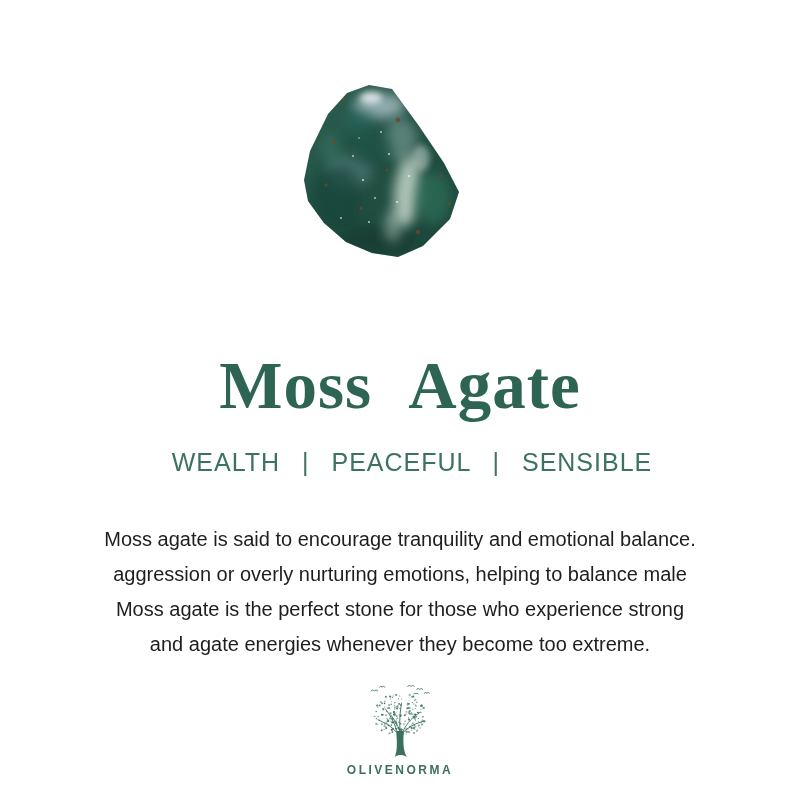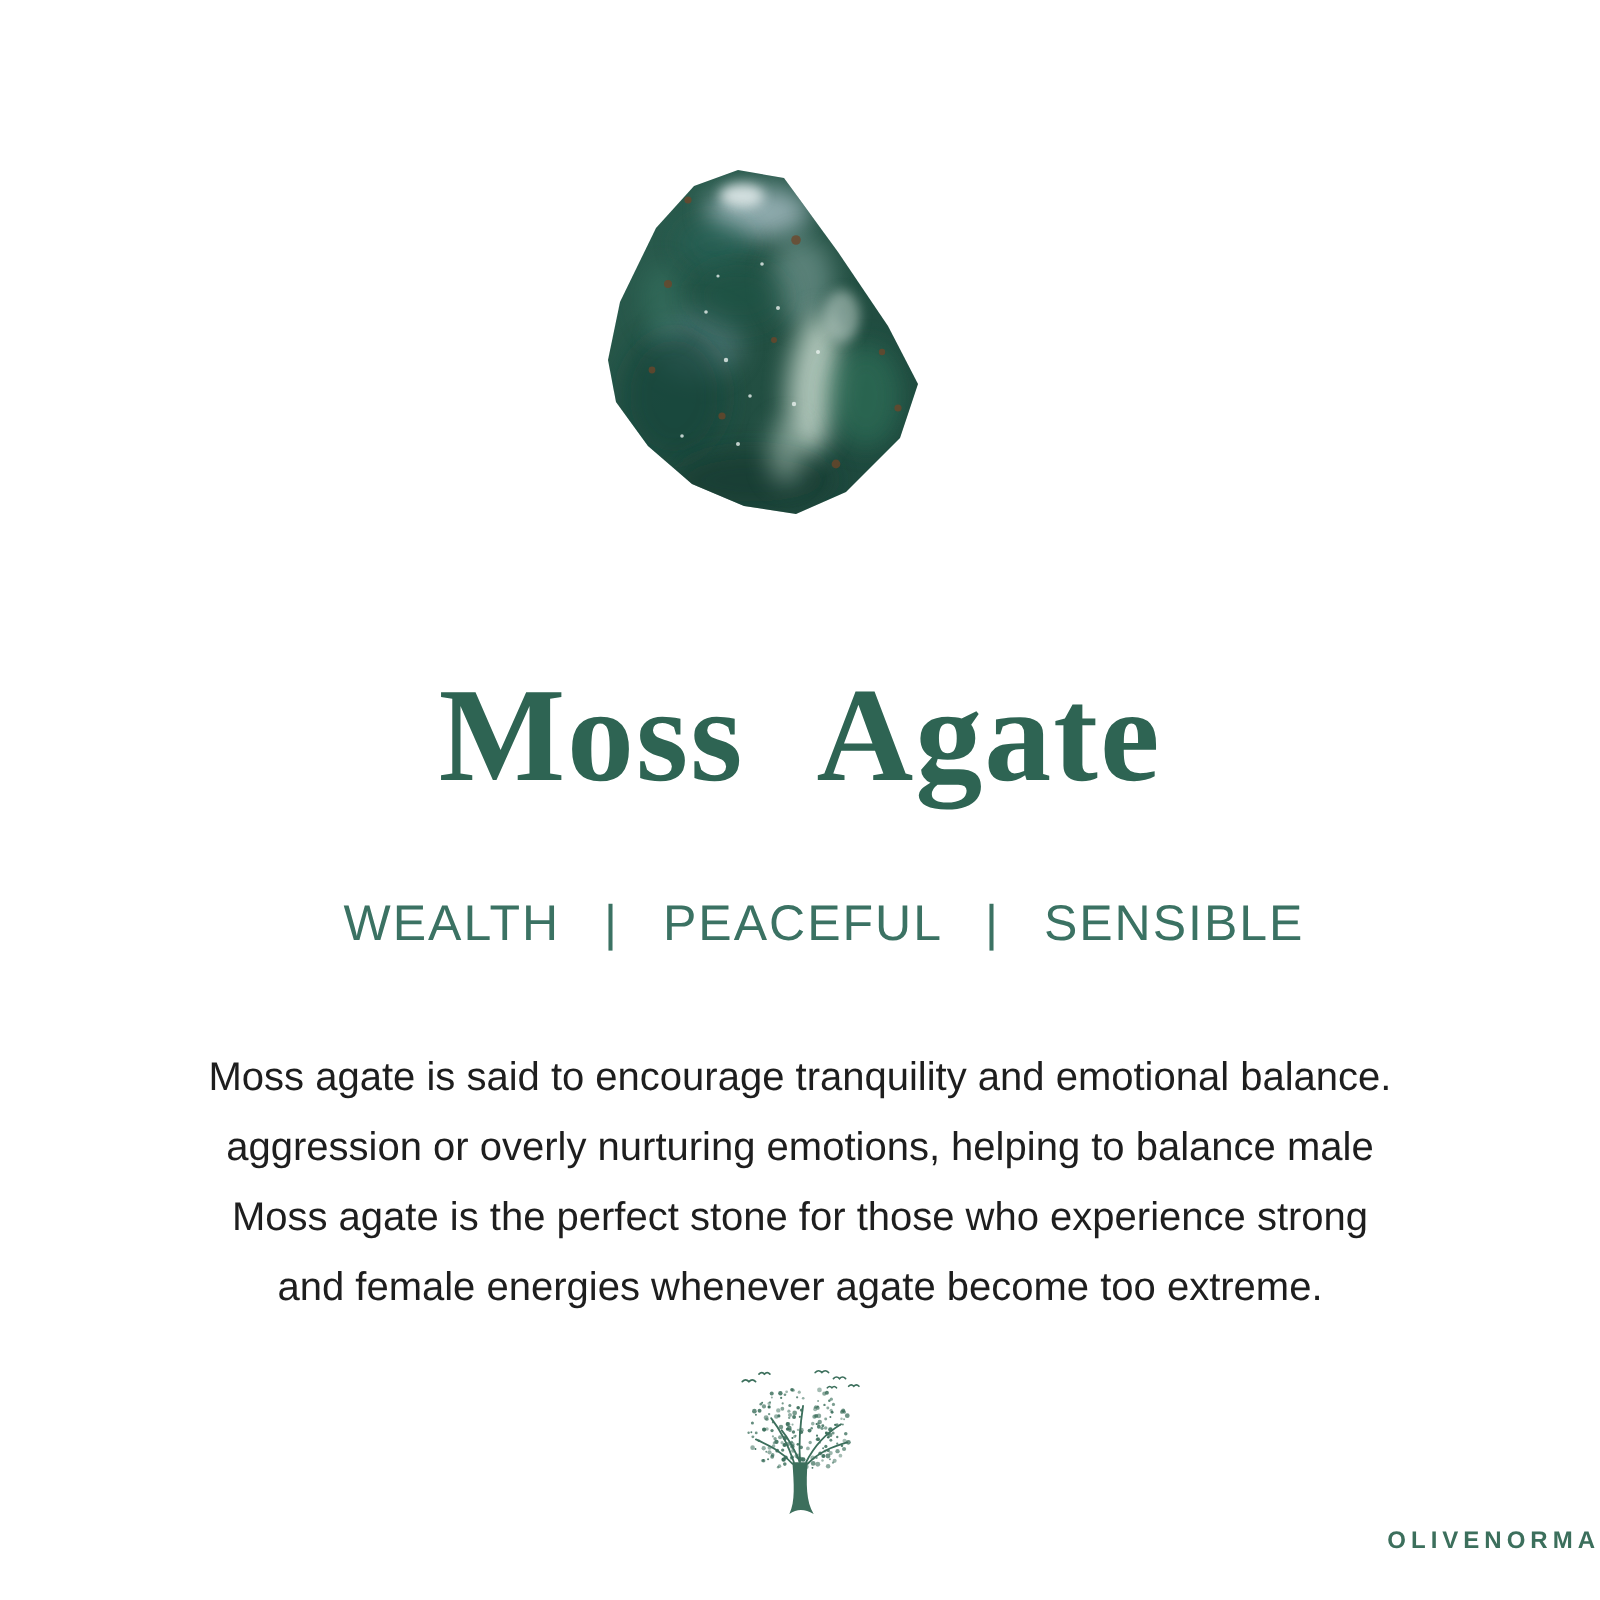--- a/index.html
+++ b/index.html
@@ -3,39 +3,39 @@
 <meta charset="utf-8">
 <style>
   html,body{margin:0;padding:0;background:#ffffff;}
   .card{
     position:relative;width:800px;height:800px;background:#ffffff;
     overflow:hidden;font-family:"Liberation Sans",sans-serif;
   }
   .stone-photo{position:absolute;left:301px;top:80px;width:164px;height:180px;}
   .stone-photo svg{display:block;width:100%;height:100%;}
   .page-title{
-    position:absolute;left:0;right:0;top:332px;margin:0;text-align:center;
+    position:absolute;left:0;right:0;top:349px;margin:0;text-align:center;
     font-family:"Liberation Serif",serif;font-weight:700;font-size:67px;
     line-height:72px;color:#2e6453;word-spacing:22px;letter-spacing:1px;
   }
   .traits-row{
     position:absolute;left:0;right:0;top:447px;text-align:center;
     font-size:25px;line-height:30px;color:#3b7263;letter-spacing:1px;margin-left:24px;
   }
   .traits-row .sep{margin:0 14px;font-weight:400;color:#3b7263;}
   .description{
     position:absolute;left:0;right:0;top:522px;text-align:center;
     font-family:Liberation Sans, sans-serif;
     font-size:20px;line-height:35px;color:#1e1e1e;
   }
   .brand-block{position:absolute;left:0;right:0;top:684px;text-align:center;}
   .tree-logo{display:block;margin:0 auto;width:92px;height:76px;}
   .brand-name{
     margin-top:2px;font-size:12px;font-weight:700;letter-spacing:2.5px;
-    color:#3c6f5c;line-height:16px;text-align:right;
+    color:#3c6f5c;line-height:16px;
   }
 </style>
 </head>
 <body>
 
 <div class="card">
 
   <div class="stone-photo">
     <svg viewBox="0 0 164 180">
       <defs>
@@ -104,21 +104,21 @@
     <span class="sep">|</span>
     <span>PEACEFUL</span>
     <span class="sep">|</span>
     <span>SENSIBLE</span>
   </div>
 
   <div class="description">
     <div>Moss agate is said to encourage tranquility and emotional balance.</div>
     <div>aggression or overly nurturing emotions, helping to balance male</div>
     <div>Moss agate is the perfect stone for those who experience strong</div>
-    <div>and female energies whenever agate become too extreme.</div>
+    <div>and agate energies whenever they become too extreme.</div>
   </div>
 
   <div class="brand-block">
     <svg class="tree-logo" viewBox="0 0 100 100">
       <g stroke="#3c6f5c" fill="none" stroke-width="1.1" stroke-linecap="round">
         <path d="M12,9 q2.2,-2.4 4.4,0 q2.2,-2.4 4.4,0"></path>
         <path d="M23,4 q1.8,-2 3.6,0 q1.8,-2 3.6,0"></path>
         <path d="M60,3 q2.2,-2.4 4.4,0 q2.2,-2.4 4.4,0"></path>
         <path d="M72,7 q2,-2.2 4,0 q2,-2.2 4,0"></path>
         <path d="M82,12 q1.7,-1.9 3.4,0 q1.7,-1.9 3.4,0"></path>

